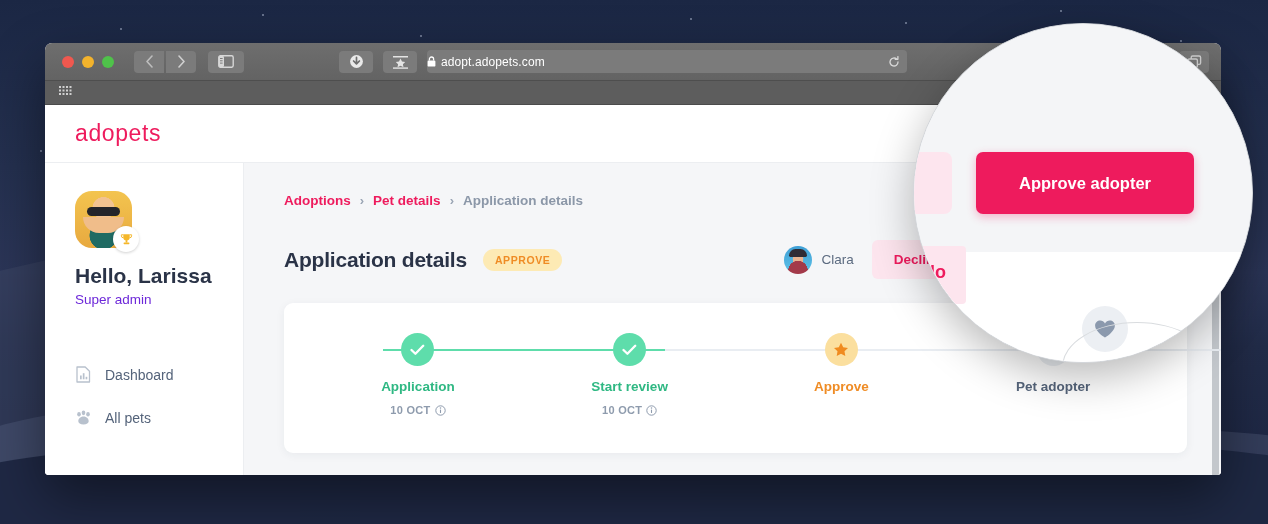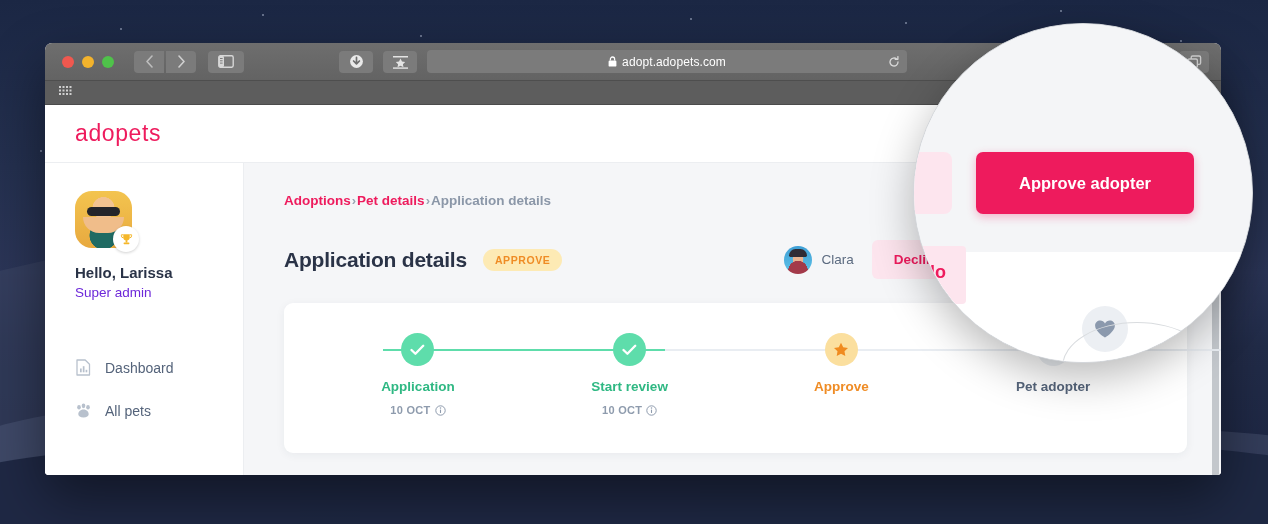--- a/index.html
+++ b/index.html
@@ -83,21 +83,21 @@
   .sidebar-toggle { margin-left: 12px; width: 36px; }
   .mid-btns { display: flex; gap: 10px; margin-left: 95px; }
   .mid-btns .tb-btn { width: 34px; }
 
   .urlbar {
     flex: 1;
     margin-left: 10px; margin-right: 10px;
     height: 23px;
     background: #7b7b7b;
     border-radius: 4px;
-    display: flex; align-items: center; justify-content: center;
+    display: flex; align-items: center; justify-content: flex-start;
     position: relative;
     max-width: 480px;
   }
   .urlbar .url-text {
     color: #ffffff;
     font-size: 12px;
     letter-spacing: .1px;
   }
   .urlbar .lock { margin-right: 5px; display:inline-flex; }
   .reload { position: absolute; right: 7px; color: #d8d8d8; display:flex; }
@@ -169,21 +169,21 @@
     right: -7px; bottom: -4px;
     width: 26px; height: 26px;
     border-radius: 50%;
     background: #fff;
     box-shadow: 0 1px 3px rgba(0,0,0,.18);
     display: flex; align-items: center; justify-content: center;
     font-size: 14px;
   }
   .greeting {
     margin: 16px 0 0 30px;
-    font-size: 15px; font-weight: bold;
+    font-size: 21px; font-weight: bold;
     color: #2a3347;
   }
   .role {
     margin: 4px 0 0 30px;
     font-size: 13.5px;
     color: #6d28d9;
   }
   .nav { margin-top: 46px; }
   .nav-item {
     display: flex; align-items: center;
@@ -196,21 +196,21 @@
   .nav-icon { width: 17px; height: 17px; display: flex; align-items: center; justify-content: center; color: #b8c1cd; }
 
   .content {
     flex: 1;
     background: #f5f6f8;
     padding: 30px 34px 0 40px;
     position: relative;
     min-width: 0;
   }
   .breadcrumb {
-    display: flex; align-items: center; gap: 1px;
+    display: flex; align-items: center; gap: 9px;
     font-size: 13.5px; font-weight: bold;
   }
   .crumb-link { color: #ee1b5d; cursor: pointer; }
   .crumb-current { color: #8b97a8; }
   .crumb-sep { color: #9aa5b4; font-weight: bold; font-size: 13px; }
 
   .title-row {
     display: flex; align-items: center;
     margin-top: 32px;
   }

